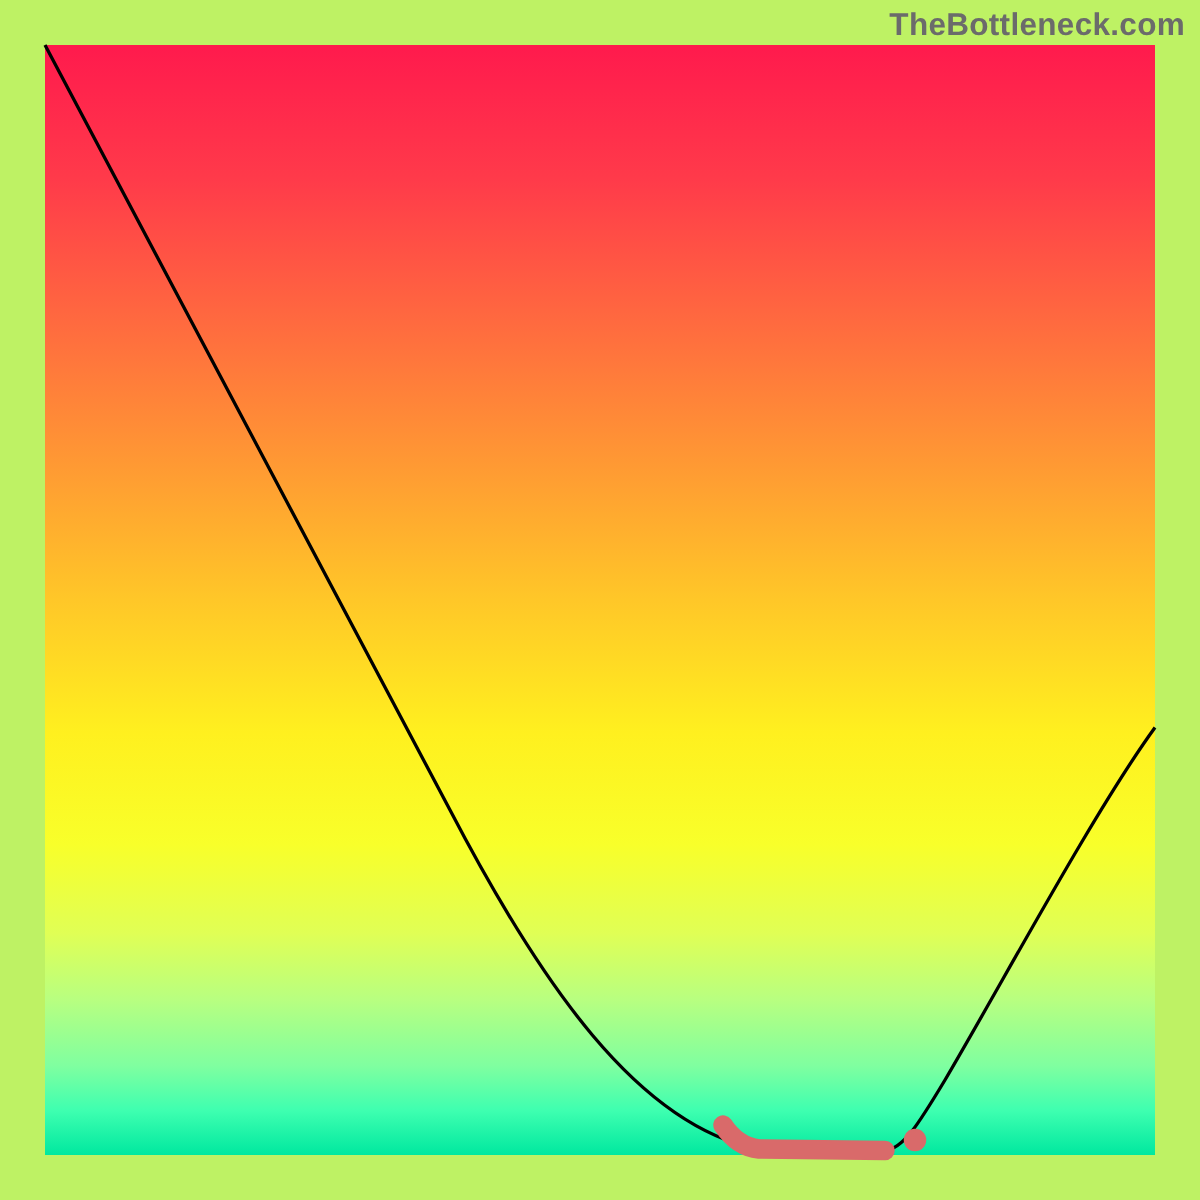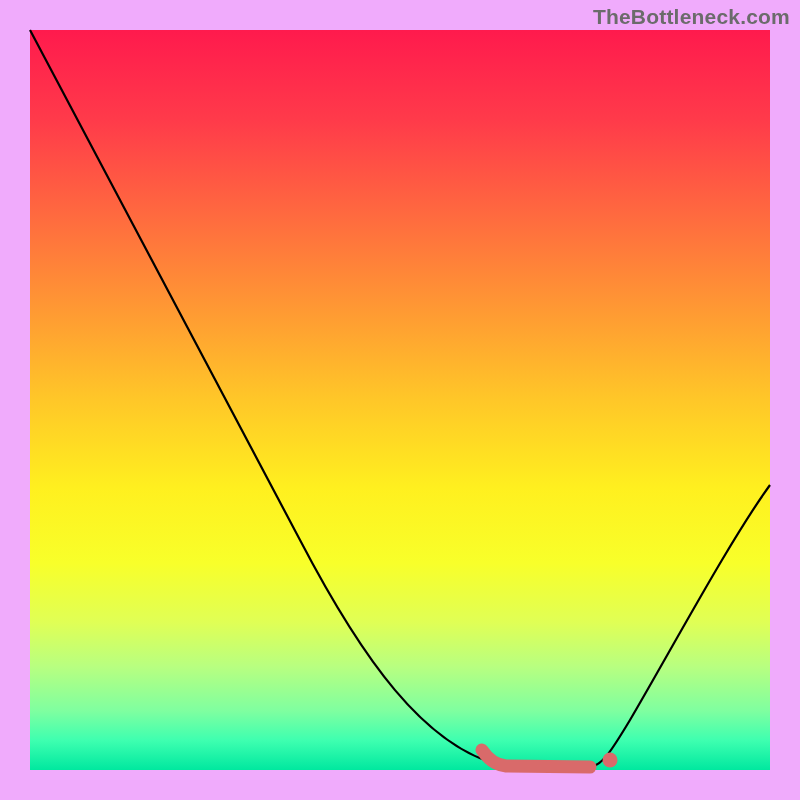--- a/index.html
+++ b/index.html
@@ -9,21 +9,21 @@
     height: 800px;
     background: #000;
     overflow: hidden;
   }
   .frame {
     position: absolute;
     left: 0;
     top: 0;
     width: 800px;
     height: 800px;
-    background: #f0abfc;
+    background: #bef264;
   }
   .plot-area {
     position: absolute;
     left: 30px;
     top: 30px;
     width: 740px;
     height: 740px;
     background: linear-gradient(to bottom,
       #ff1a4d 0%,
       #ff3a4a 12%,

